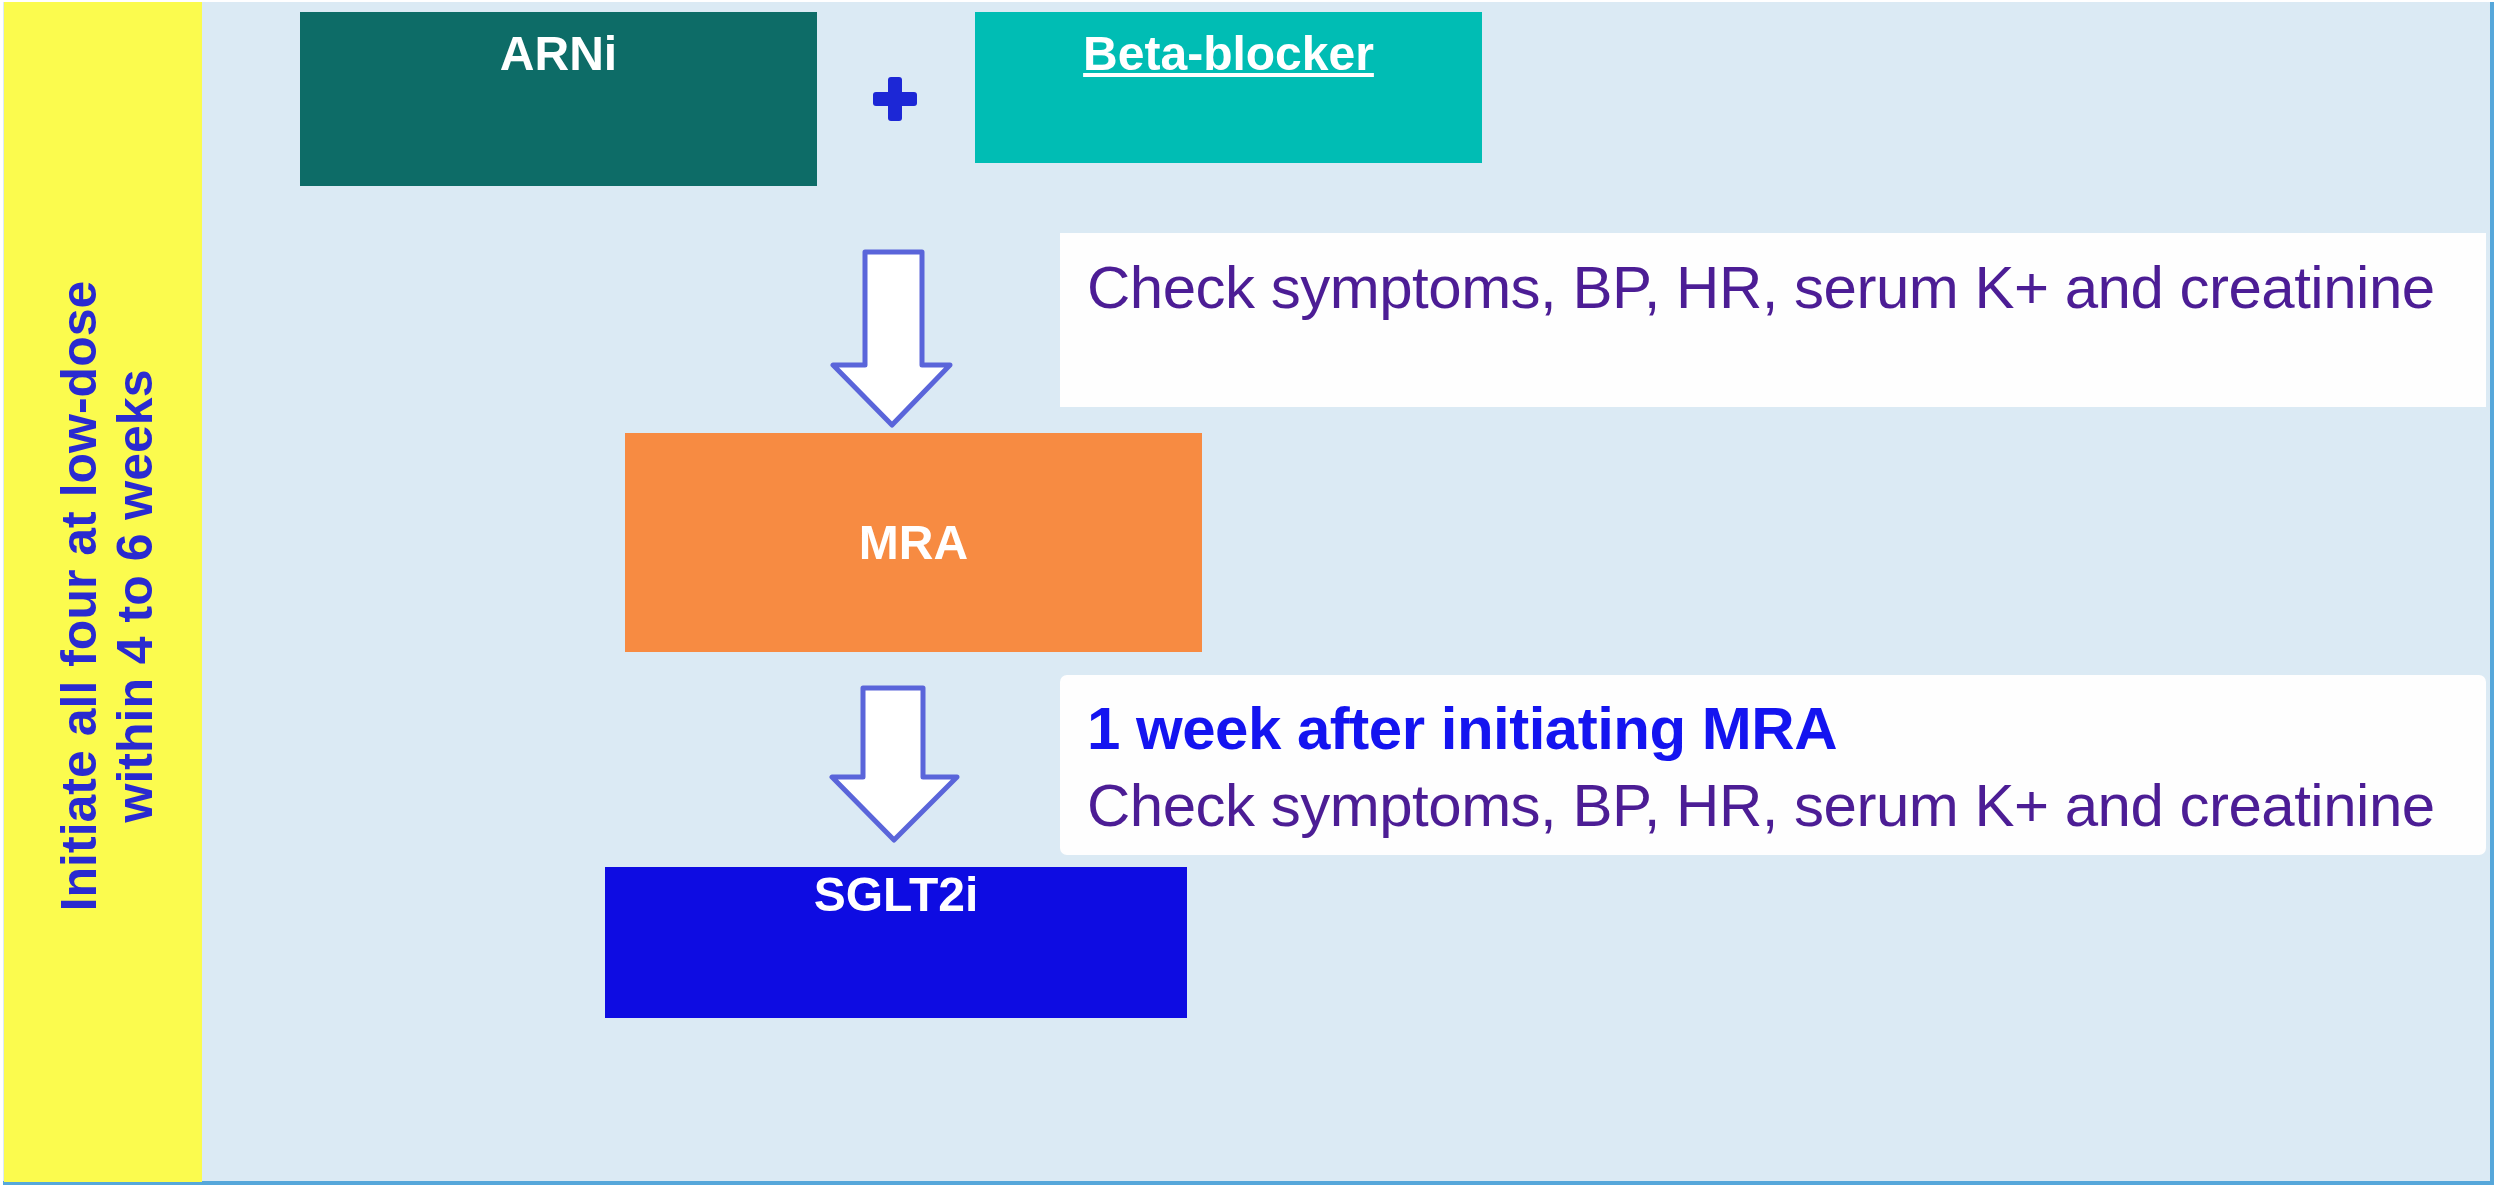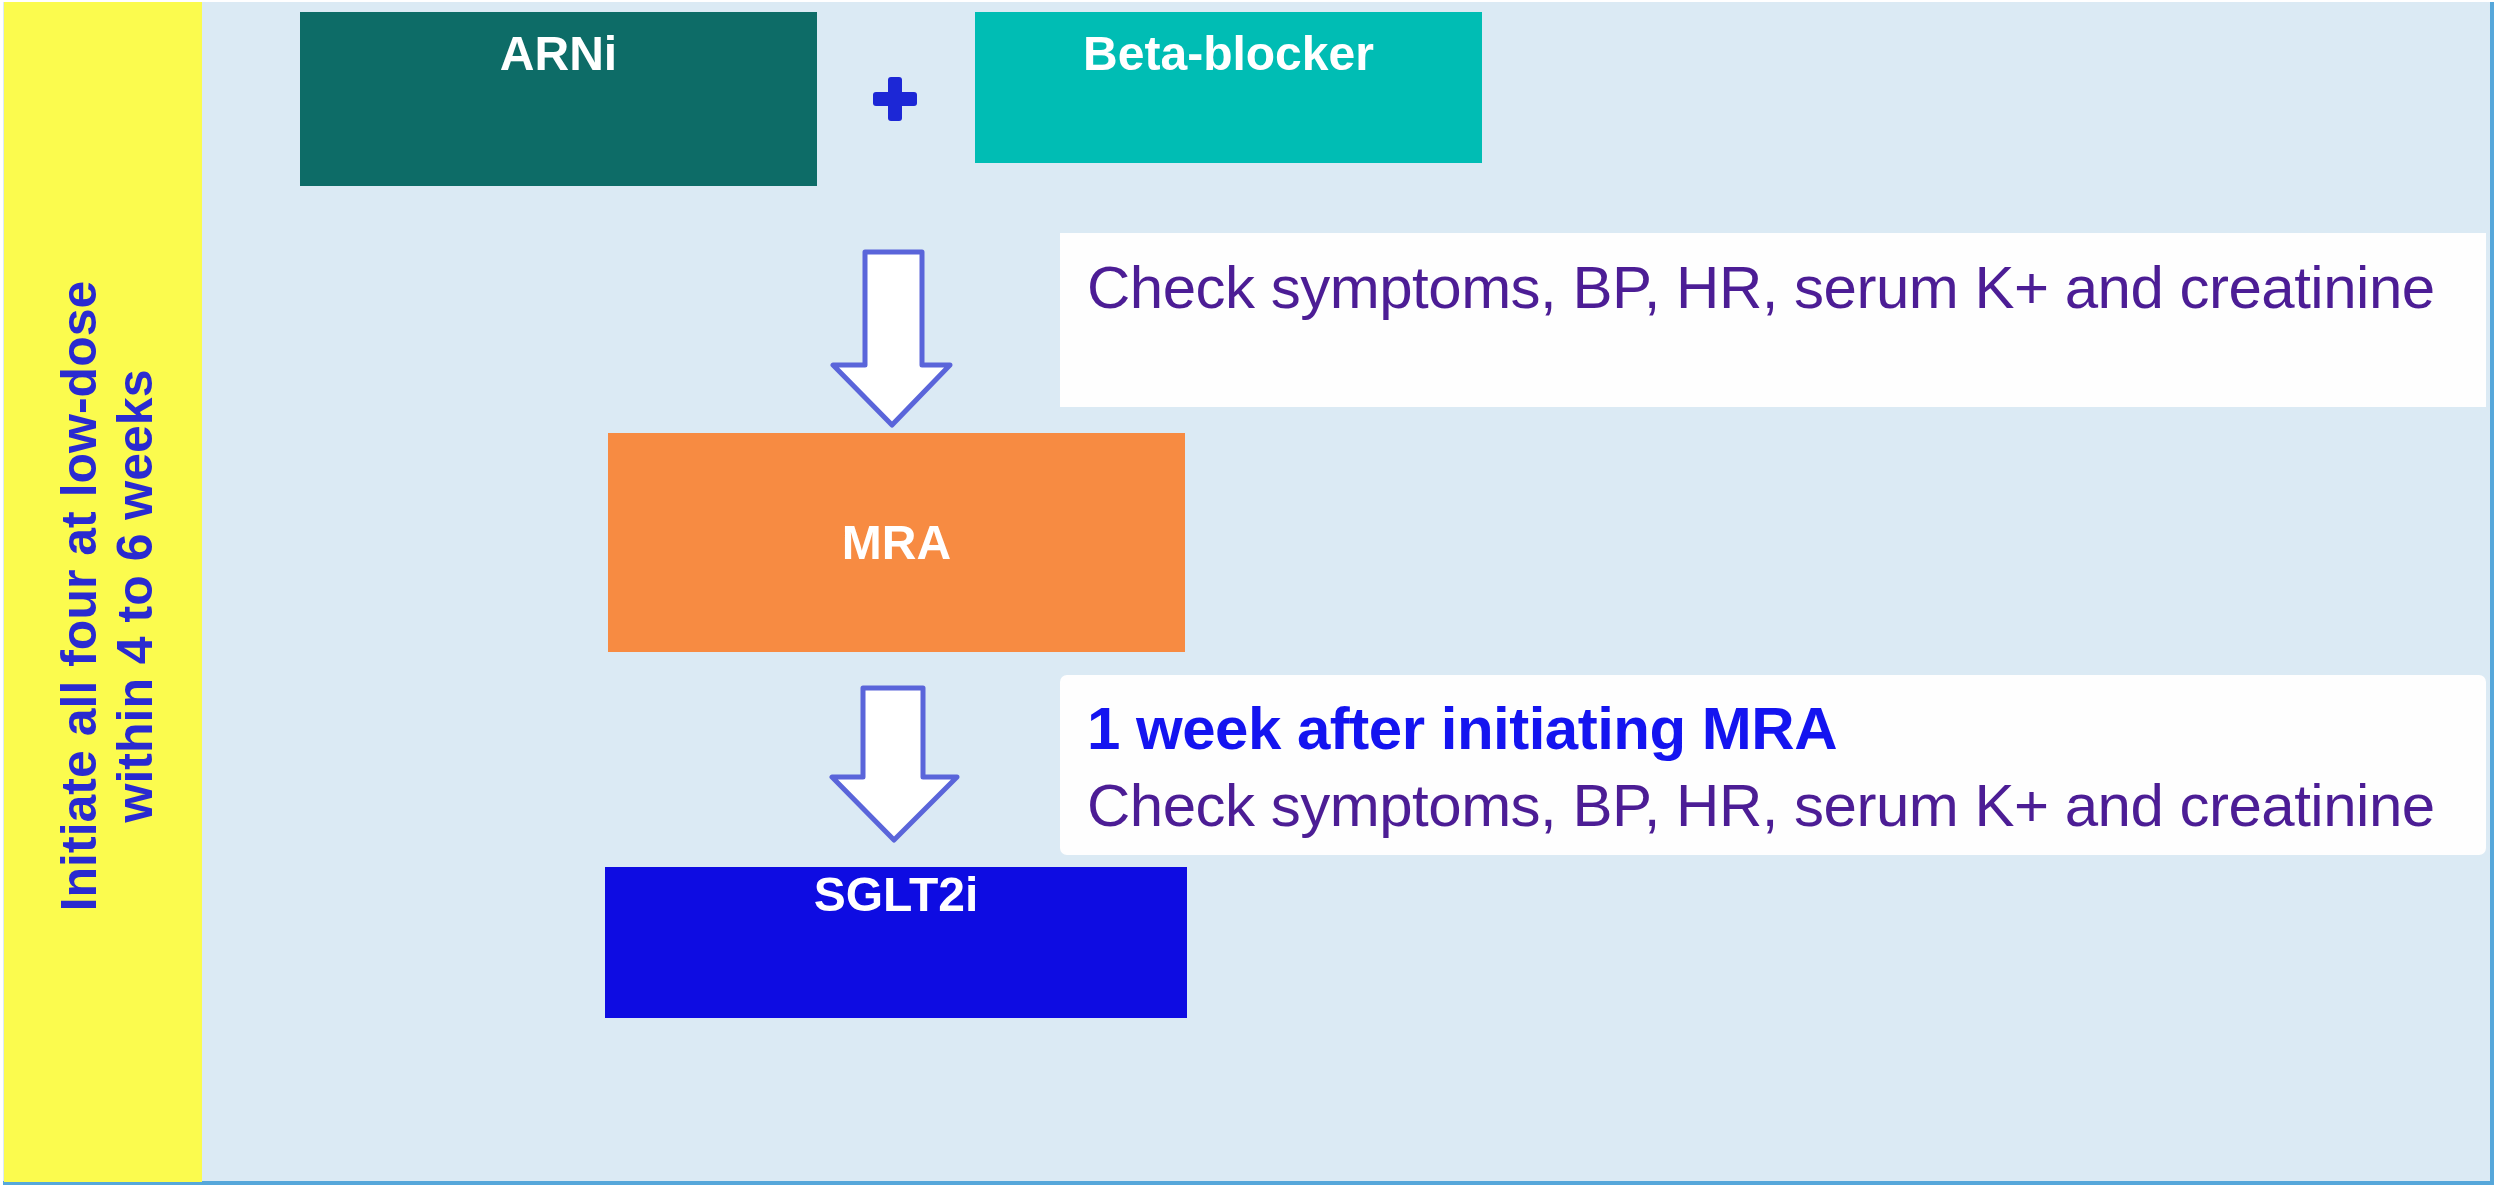--- a/index.html
+++ b/index.html
@@ -52,22 +52,22 @@
     position: absolute;
     display: flex;
     justify-content: center;
     align-items: flex-start;
     color: #ffffff;
     font-size: 48px;
     font-weight: bold;
     white-space: nowrap;
   }
   .box-arni   { left: 300px; top: 12px;  width: 517px; height: 174px; background: #0d6c67; padding-top: 14px; box-sizing: border-box; }
-  .box-beta   { left: 975px; top: 12px;  width: 507px; height: 151px; background: #00bdb4; padding-top: 14px; box-sizing: border-box; }
-  .box-mra    { left: 608px; top: 433px; width: 577px; height: 219px; background: #f78b42; align-items: center; }
+  .box-beta   { left: 975px; top: 12px;  width: 507px; height: 151px; background: #00bdb4; padding-top: 14px; box-sizing: border-box; text-decoration: underline; }
+  .box-mra    { left: 625px; top: 433px; width: 577px; height: 219px; background: #f78b42; align-items: center; }
   .box-sglt2i { left: 605px; top: 867px; width: 582px; height: 151px; background: #0e0ce2; box-sizing: border-box; }
   .plus-icon {
     position: absolute;
     left: 873px;
     top: 77px;
     width: 44px;
     height: 44px;
   }
   .plus-icon .bar-h, .plus-icon .bar-v {
     position: absolute;

